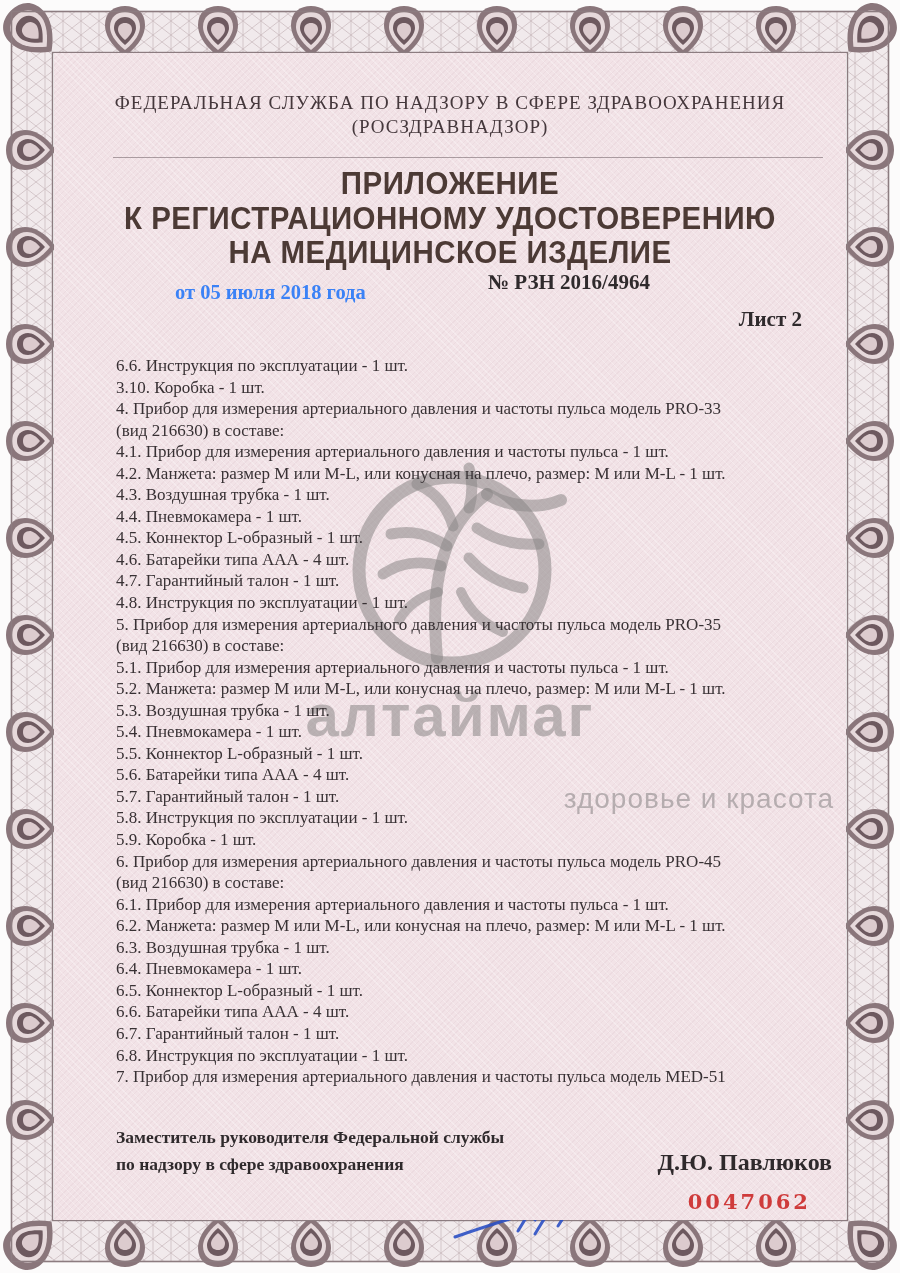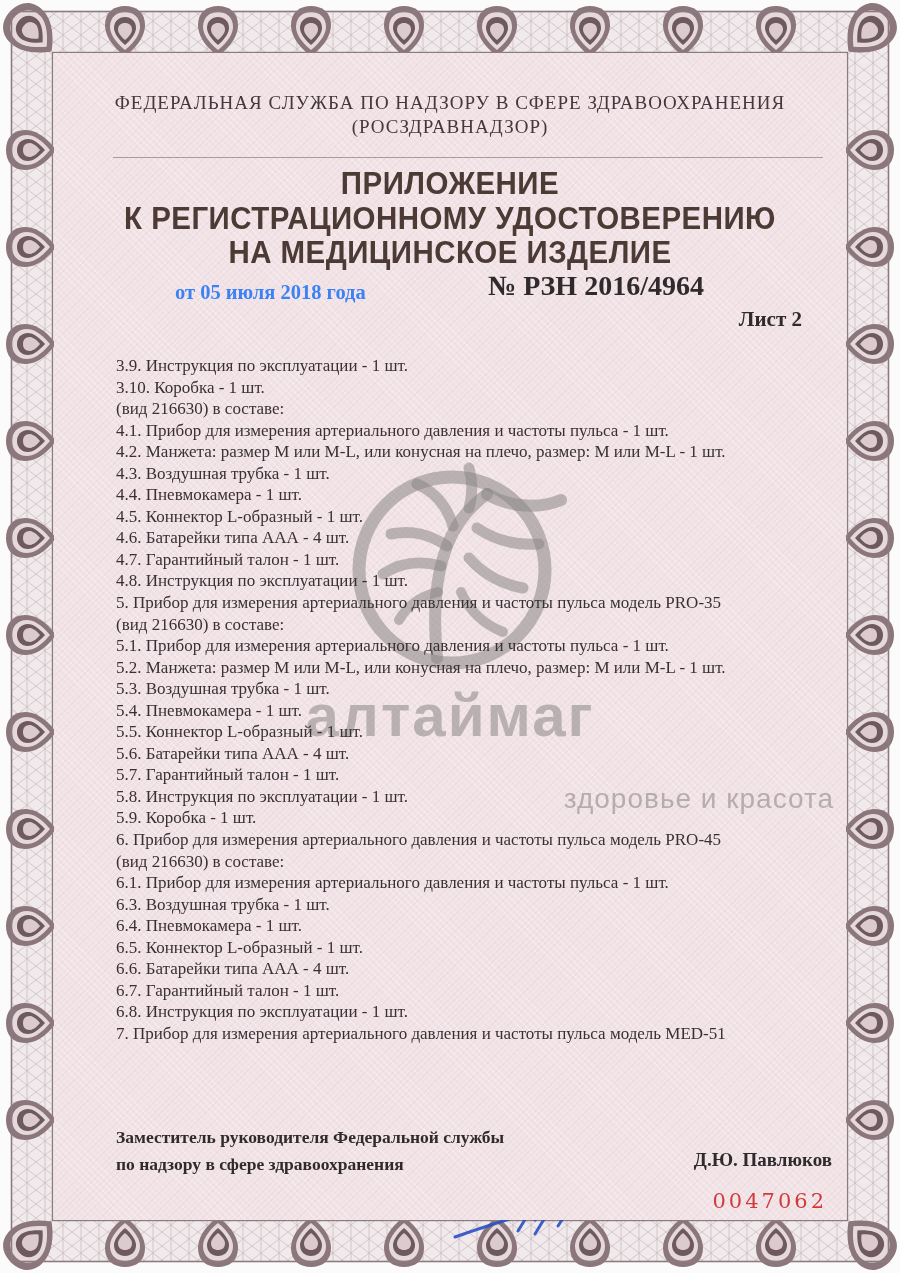--- a/index.html
+++ b/index.html
@@ -20,32 +20,32 @@
           color:#45383c;font-size:19px;letter-spacing:1px;}
   .agency.l1{top:92px;} .agency.l2{top:116px;}
   .divider{position:absolute;left:113px;top:157px;width:710px;height:1px;
            background:rgba(112,96,102,.55);}
   .title{position:absolute;left:54px;width:792px;text-align:center;color:#4c3a35;
          font-family:"Liberation Sans", sans-serif;font-weight:bold;font-size:31px;
          letter-spacing:.5px;transform:scaleX(.95);}
   .title.t1{top:166px;} .title.t2{top:201px;} .title.t3{top:235px;}
 
   .reg-date{position:absolute;left:175px;top:281px;font-weight:bold;font-size:20.5px;color:#3b82f6;}
-  .reg-num{position:absolute;left:488px;top:270px;font-weight:bold;font-size:28px;color:#2f2a2c;}
+  .reg-num{position:absolute;left:488px;top:270px;font-weight:bold;font-size:21px;color:#2f2a2c;}
   .sheet{position:absolute;right:98px;top:307px;font-weight:bold;font-size:21px;color:#2f2a2c;}
 
   .items{position:absolute;left:116px;top:355px;width:716px;}
   .body-line{font-size:17px;line-height:21.55px;color:#383134;white-space:nowrap;}
 
   .sig-line{position:absolute;left:116px;font-weight:bold;font-size:17.5px;color:#2f2a2c;}
   .sig-line.s1{top:1127px;} .sig-line.s2{top:1154px;}
-  .signer{position:absolute;right:68px;top:1149px;font-weight:bold;font-size:19px;color:#2f2a2c;}
-
-  .serial{position:absolute;right:73px;top:1189px;font-family:"DejaVu Serif", serif;
-          font-weight:400;font-size:21px;letter-spacing:3px;color:#cf3b3b;}
+  .signer{position:absolute;right:68px;top:1149px;font-weight:bold;font-size:24px;color:#2f2a2c;}
+
+  .serial{position:absolute;right:89px;top:1189px;font-family:"DejaVu Serif", serif;
+          font-weight:700;font-size:21px;letter-spacing:3px;color:#cf3b3b;}
 
   .wm-tree{position:absolute;left:349px;top:462px;}
   .wm-brand{position:absolute;left:54px;top:681px;width:792px;text-align:center;
             font-family:"Liberation Sans", sans-serif;font-weight:bold;font-size:60px;
             letter-spacing:2px;color:rgba(138,134,135,.55);}
   .wm-tag{position:absolute;left:42px;top:783px;width:792px;text-align:right;
           font-family:"Liberation Sans", sans-serif;font-size:28px;letter-spacing:1px;
           color:rgba(141,137,138,.6);}
   .stamp-svg{position:absolute;left:475px;top:985px;opacity:.78;}
   .autograph-svg{position:absolute;left:440px;top:1015px;opacity:.9;}
@@ -154,22 +154,23 @@
     <div class="agency l2">(РОСЗДРАВНАДЗОР)</div>
     <div class="divider"></div>
     <div class="title t1">ПРИЛОЖЕНИЕ</div>
     <div class="title t2">К РЕГИСТРАЦИОННОМУ УДОСТОВЕРЕНИЮ</div>
     <div class="title t3">НА МЕДИЦИНСКОЕ ИЗДЕЛИЕ</div>
     <div class="reg-date">от  05 июля 2018 года</div>
     <div class="reg-num">№  РЗН 2016/4964</div>
     <div class="sheet">Лист 2</div>
 
     <div class="items">
-        <div class="body-line">3.9. Инструкция по эксплуатации - 1 шт.</div>
+        <div class="body-line">6.6. Инструкция по эксплуатации - 1 шт.</div>
         <div class="body-line">3.10. Коробка - 1 шт.</div>
+        <div class="body-line">4. Прибор для измерения артериального давления и частоты пульса модель PRO-33</div>
         <div class="body-line">(вид 216630) в составе:</div>
         <div class="body-line">4.1. Прибор для измерения артериального давления и частоты пульса - 1 шт.</div>
         <div class="body-line">4.2. Манжета: размер М или M-L, или конусная на плечо, размер: М или M-L - 1 шт.</div>
         <div class="body-line">4.3. Воздушная трубка - 1 шт.</div>
         <div class="body-line">4.4. Пневмокамера - 1 шт.</div>
         <div class="body-line">4.5. Коннектор L-образный - 1 шт.</div>
         <div class="body-line">4.6. Батарейки типа ААА - 4 шт.</div>
         <div class="body-line">4.7. Гарантийный талон - 1 шт.</div>
         <div class="body-line">4.8. Инструкция по эксплуатации - 1 шт.</div>
         <div class="body-line">5. Прибор для измерения артериального давления и частоты пульса модель PRO-35</div>
@@ -179,20 +180,21 @@
         <div class="body-line">5.3. Воздушная трубка - 1 шт.</div>
         <div class="body-line">5.4. Пневмокамера - 1 шт.</div>
         <div class="body-line">5.5. Коннектор L-образный - 1 шт.</div>
         <div class="body-line">5.6. Батарейки типа ААА - 4 шт.</div>
         <div class="body-line">5.7. Гарантийный талон - 1 шт.</div>
         <div class="body-line">5.8. Инструкция по эксплуатации - 1 шт.</div>
         <div class="body-line">5.9. Коробка - 1 шт.</div>
         <div class="body-line">6. Прибор для измерения артериального давления и частоты пульса модель PRO-45</div>
         <div class="body-line">(вид 216630) в составе:</div>
         <div class="body-line">6.1. Прибор для измерения артериального давления и частоты пульса - 1 шт.</div>
+        <div class="body-line">6.2. Манжета: размер М или M-L, или конусная на плечо, размер: М или M-L - 1 шт.</div>
         <div class="body-line">6.3. Воздушная трубка - 1 шт.</div>
         <div class="body-line">6.4. Пневмокамера - 1 шт.</div>
         <div class="body-line">6.5. Коннектор L-образный - 1 шт.</div>
         <div class="body-line">6.6. Батарейки типа ААА - 4 шт.</div>
         <div class="body-line">6.7. Гарантийный талон - 1 шт.</div>
         <div class="body-line">6.8. Инструкция по эксплуатации - 1 шт.</div>
         <div class="body-line">7. Прибор для измерения артериального давления и частоты пульса модель MED-51</div>
       </div>
 
     <div class="sig-line s1">Заместитель руководителя Федеральной службы</div>

